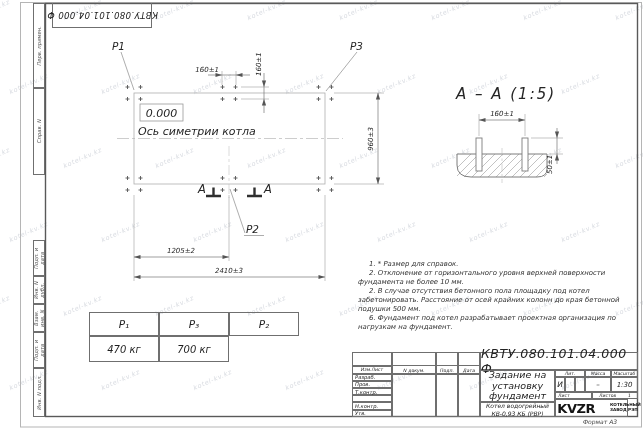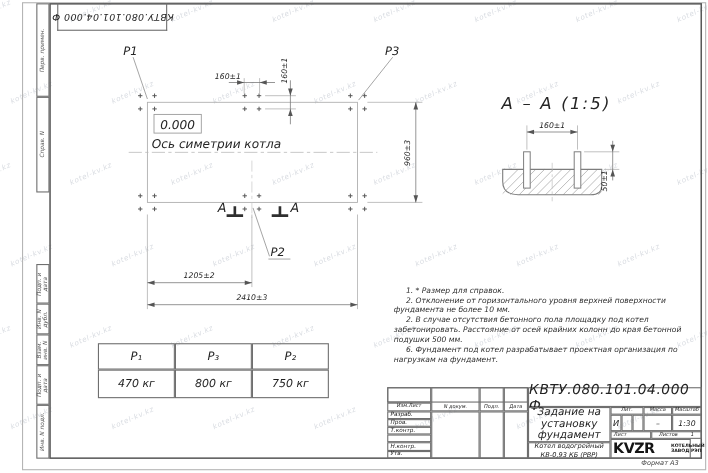--- a/index.html
+++ b/index.html
@@ -251,22 +251,21 @@
   <p>2. Отклонение от горизонтального уровня верхней поверхности фундамента не более 10 мм.</p>
   <p>2. В случае отсутствия бетонного пола площадку под котел забетонировать. Расстояние от осей крайних колонн до края бетонной подушки 500 мм.</p>
   <p>6. Фундамент под котел разрабатывает проектная организация по нагрузкам на фундамент.</p>
 </div>
 
 <div class="ov loads">
   <div class="lc hd">P₁</div>
   <div class="lc hd">P₃</div>
   <div class="lc hd">P₂</div>
   <div class="lc vl">470 кг</div>
-  <div class="lc vl">800 кг</div>
-  <div class="lc vl">750 кг</div>
+  <div class="lc vl">700 кг</div>
 </div>
 
 <div class="ov tblock">
 
   <div class="tb" style="left:0;top:0;width:128px;height:14.4px;"></div>
   <div class="tb" style="left:0;top:0;width:40px;height:14.4px;"></div>
   <div class="tb" style="left:0;top:14.4px;width:40px;height:7.2px;font-size:4.6px;">Изм.Лист</div>
   <div class="tb" style="left:40px;top:0px;width:44px;height:21.6px;align-items:flex-end;font-size:4.6px;">N докум.</div>
   <div class="tb" style="left:84px;top:0px;width:22px;height:21.6px;align-items:flex-end;font-size:4.6px;">Подп.</div>
   <div class="tb" style="left:106px;top:0px;width:22px;height:21.6px;align-items:flex-end;font-size:4.6px;">Дата</div>

